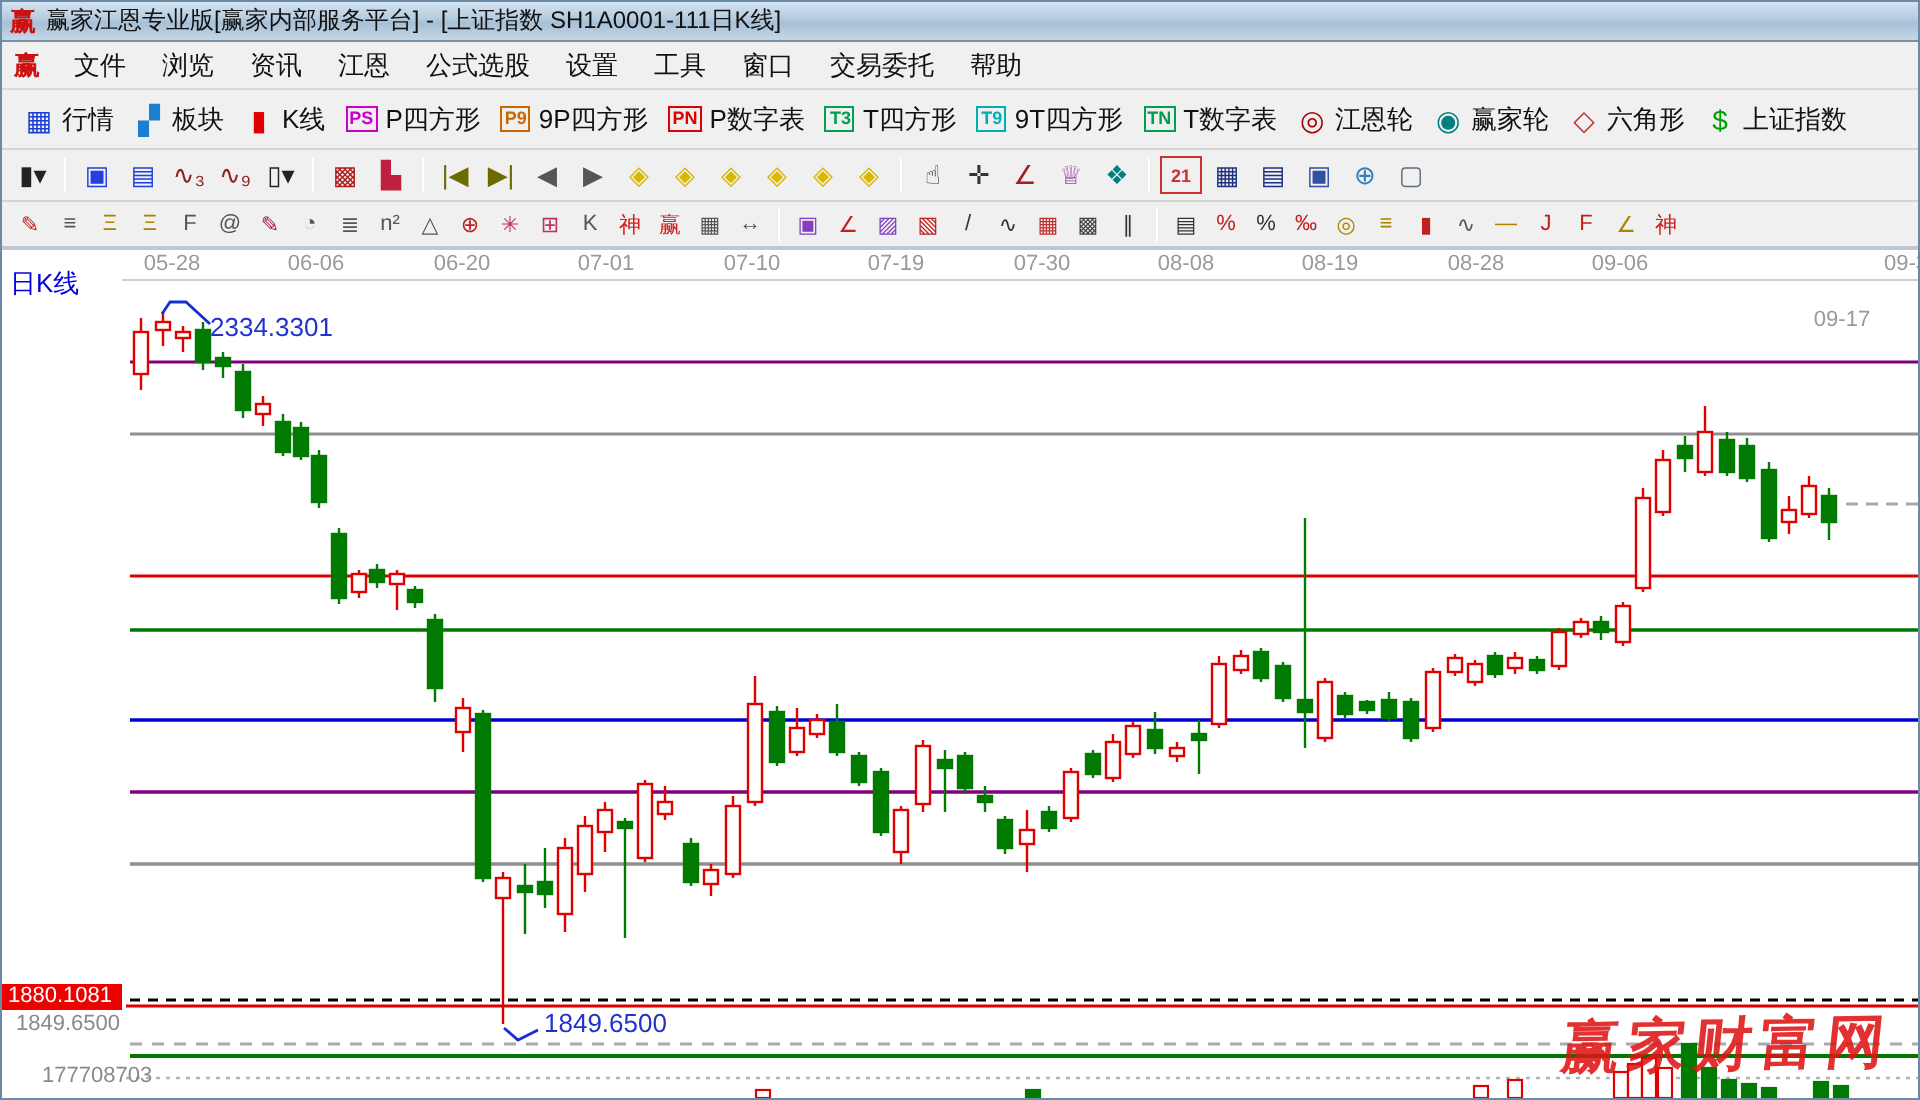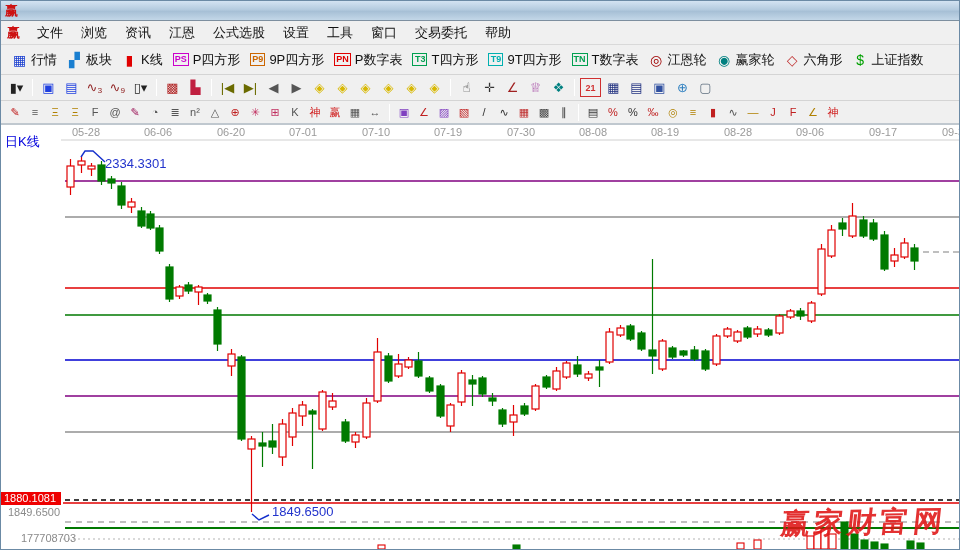--- a/index.html
+++ b/index.html
@@ -41,20 +41,21 @@
   .ann.lo{left:271px;top:379px;}
   .wm{position:absolute;left:780px;top:378px;color:#e01515;font-size:29px;font-weight:bold;
       font-family:"DejaVu Serif","Liberation Serif",serif;letter-spacing:4px;transform:skewX(-7deg) rotate(-1deg);opacity:.88;}
 </style>
 </head>
 <body>
 
 <div class="screen">
   <div class="titlebar">
     <span class="logo">赢</span>
+    <span class="title">赢家江恩专业版[赢家内部服务平台] - [上证指数  SH1A0001-111日K线]</span>
   </div>
   <div class="menubar" id="menubar">
     <span class="menulogo">赢</span>
   <span class="menu-item">文件</span>
       <span class="menu-item">浏览</span>
       <span class="menu-item">资讯</span>
       <span class="menu-item">江恩</span>
       <span class="menu-item">公式选股</span>
       <span class="menu-item">设置</span>
       <span class="menu-item">工具</span>
@@ -401,21 +402,21 @@
         <span class="dlabel" style="left: 157px;">06-06</span>
         <span class="dlabel" style="left: 230px;">06-20</span>
         <span class="dlabel" style="left: 302px;">07-01</span>
         <span class="dlabel" style="left: 375px;">07-10</span>
         <span class="dlabel" style="left: 447px;">07-19</span>
         <span class="dlabel" style="left: 520px;">07-30</span>
         <span class="dlabel" style="left: 592px;">08-08</span>
         <span class="dlabel" style="left: 664px;">08-19</span>
         <span class="dlabel" style="left: 737px;">08-28</span>
         <span class="dlabel" style="left: 809px;">09-06</span>
-        <span class="dlabel" style="left: 882px;">09-17</span>
+        <span class="dlabel" style="left: 920px; margin-top: 28px;">09-17</span>
         <span class="dlabel" style="left: 952px;">09-3</span>
       </div>
     <div class="klabel">日K线</div>
     <div class="lv red">1880.1081</div>
     <div class="lv g1">1849.6500</div>
     <div class="lv g2">177708703</div>
     <div class="ann hi">2334.3301</div>
     <div class="ann lo">1849.6500</div>
     <div class="wm">赢家财富网</div>
   </div>

